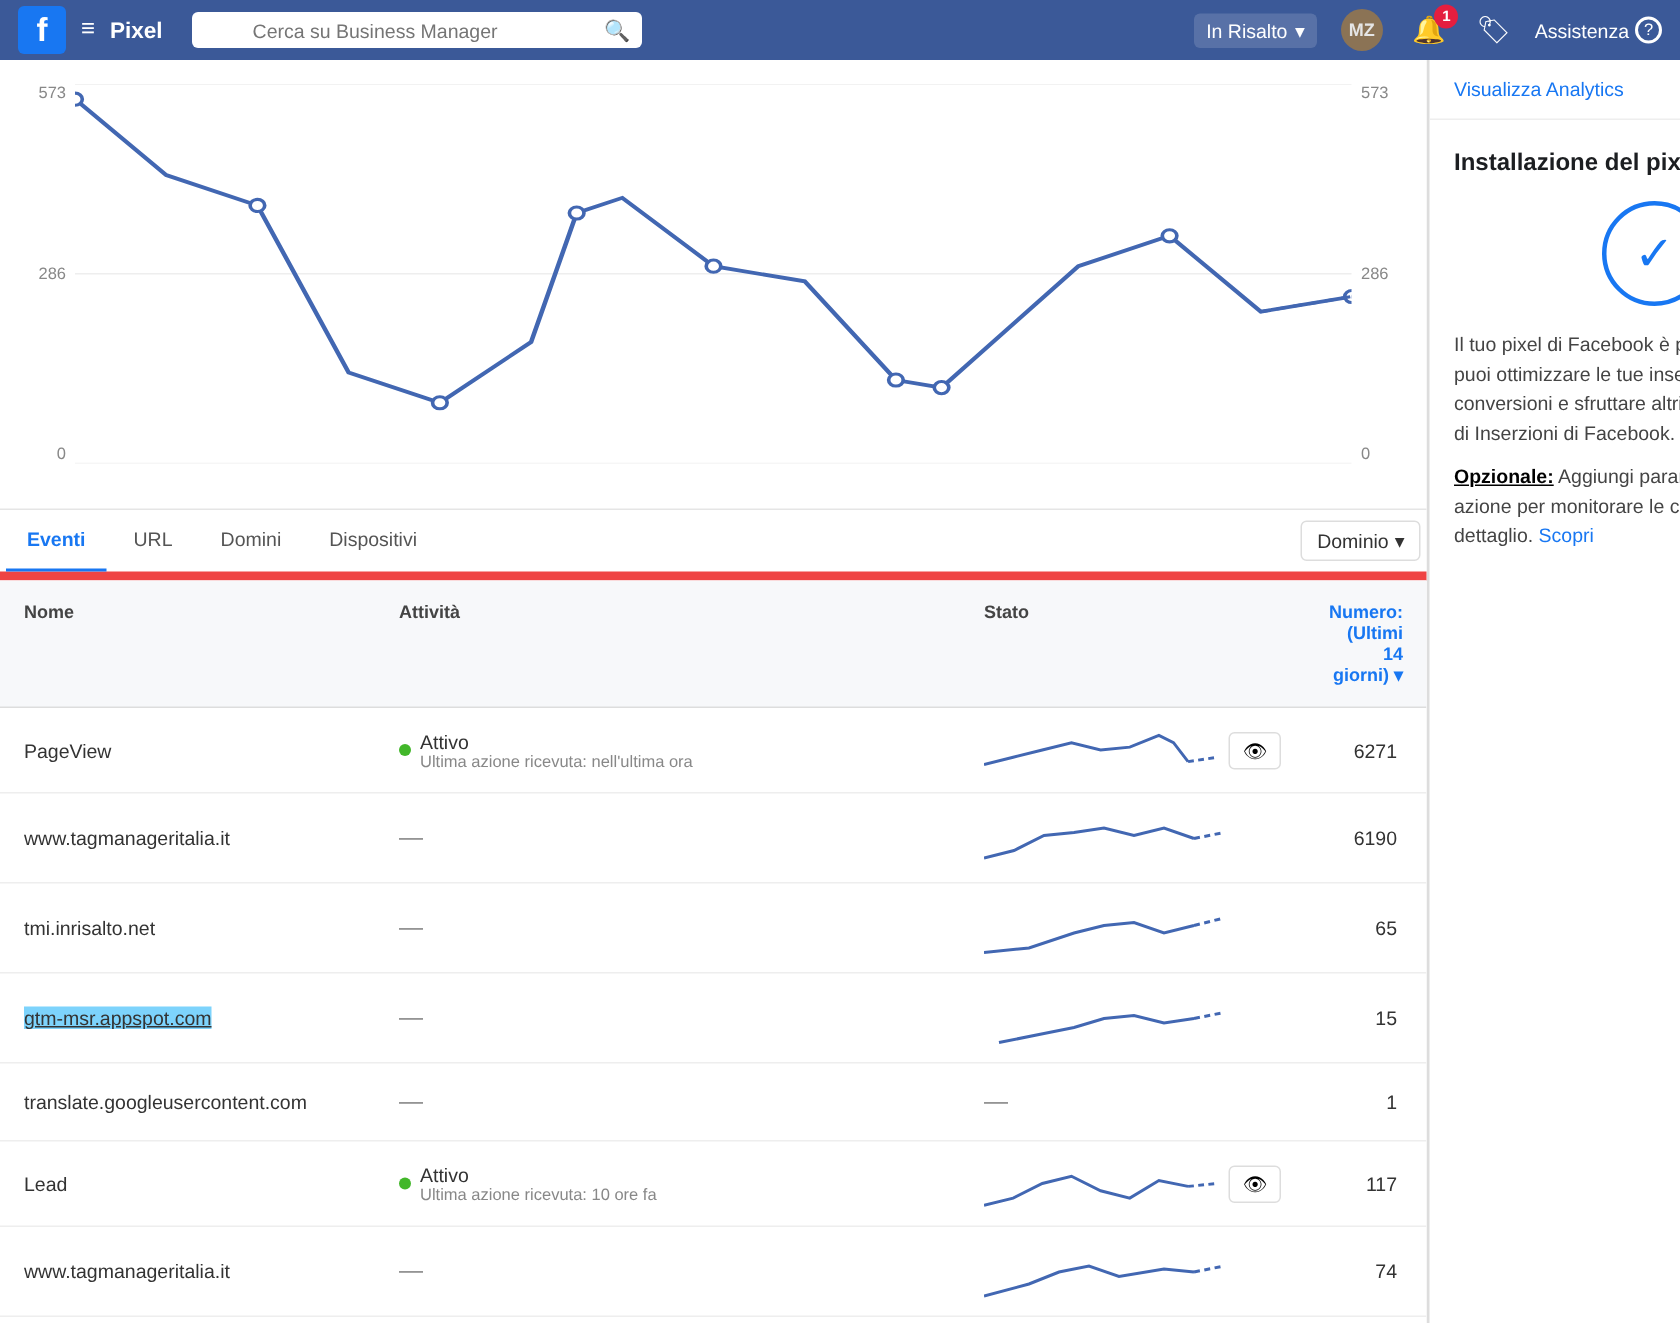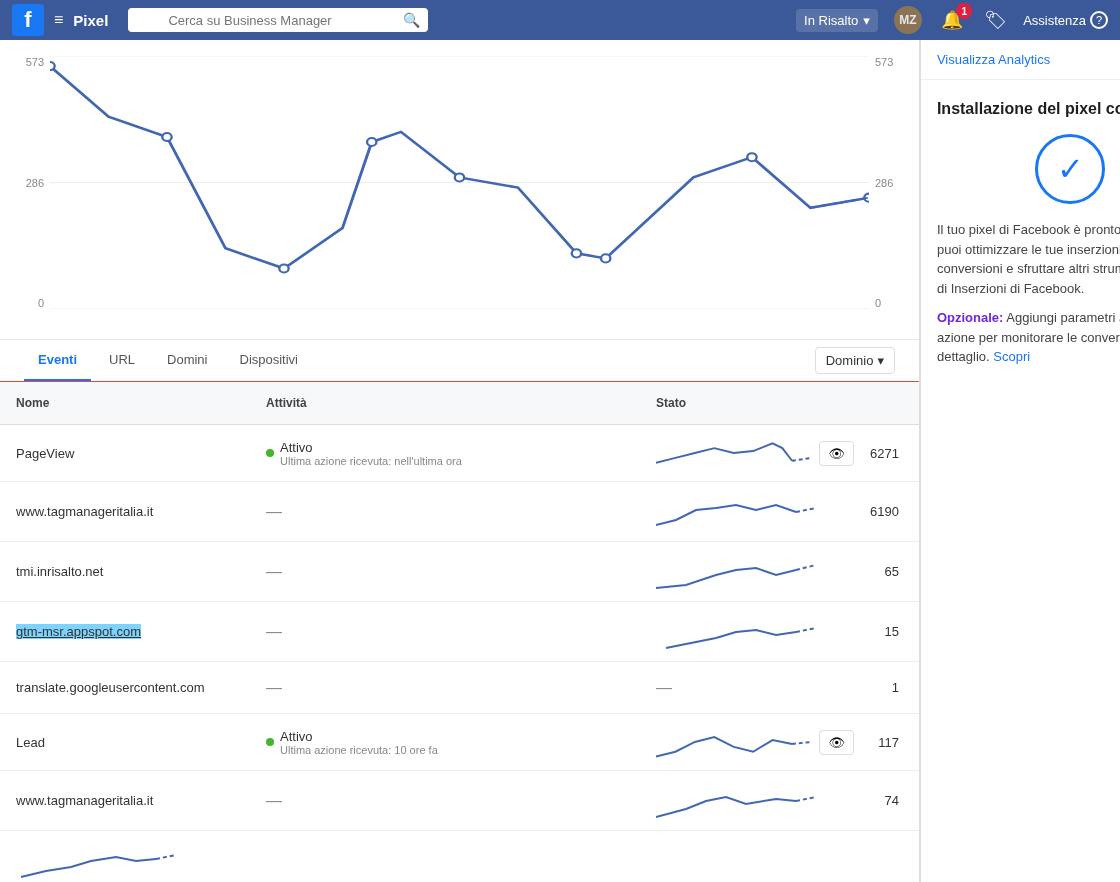--- a/index.html
+++ b/index.html
@@ -108,22 +108,22 @@
       position: absolute; bottom: 0; left: 50px; right: 50px;
       display: flex; justify-content: space-between;
       padding-top: 4px;
     }
     .x-label { font-size: 11px; color: #888; text-align: center; }
 
     
     .tabs-bar {
       display: flex;
       align-items: center;
-      border-bottom: 1px solid #ef4444;
-      padding: 0 24px;
+      border-bottom: 6px solid #ef4444;
+      padding: 0 4px;
       background: white;
     }
     .tab-item {
       padding: 12px 14px;
       cursor: pointer;
       font-size: 13px;
       color: #555;
       border-bottom: 2px solid transparent;
       margin-right: 4px;
     }
@@ -225,21 +225,21 @@
       font-size: 13px;
       color: #444;
       line-height: 1.5;
       margin-bottom: 10px;
     }
     .pixel-optional {
       font-size: 13px;
       color: #444;
       line-height: 1.5;
     }
-    .pixel-optional strong { color: #6d28d9; }
+    .pixel-optional strong { color: #000000; text-decoration: underline; }
     .pixel-optional a { color: #1877f2; text-decoration: none; }
   </style>
 </head>
 <body>
 
 <nav class="top-nav">
   <div class="fb-logo">f</div>
   <span class="nav-hamburger">≡</span>
   <span class="nav-pixel-title">Pixel</span>
   <div class="nav-search">
@@ -317,20 +317,21 @@
           <span>▾</span>
         </button>
       </div>
     </div>
 
     <div class="table-container">
       <div class="table-header">
         <div class="th">Nome</div>
         <div class="th">Attività</div>
         <div class="th">Stato</div>
+        <div class="th th-right">Numero: (Ultimi 14 giorni) ▾</div>
       </div>
 
       <div class="table-row">
         <div class="td">PageView</div>
         <div class="td">
           <div class="status-active">
             <span class="status-dot"></span>
             <div>
               <div class="status-text">Attivo</div>
               <div class="status-sub">Ultima azione ricevuta: nell'ultima ora</div>

